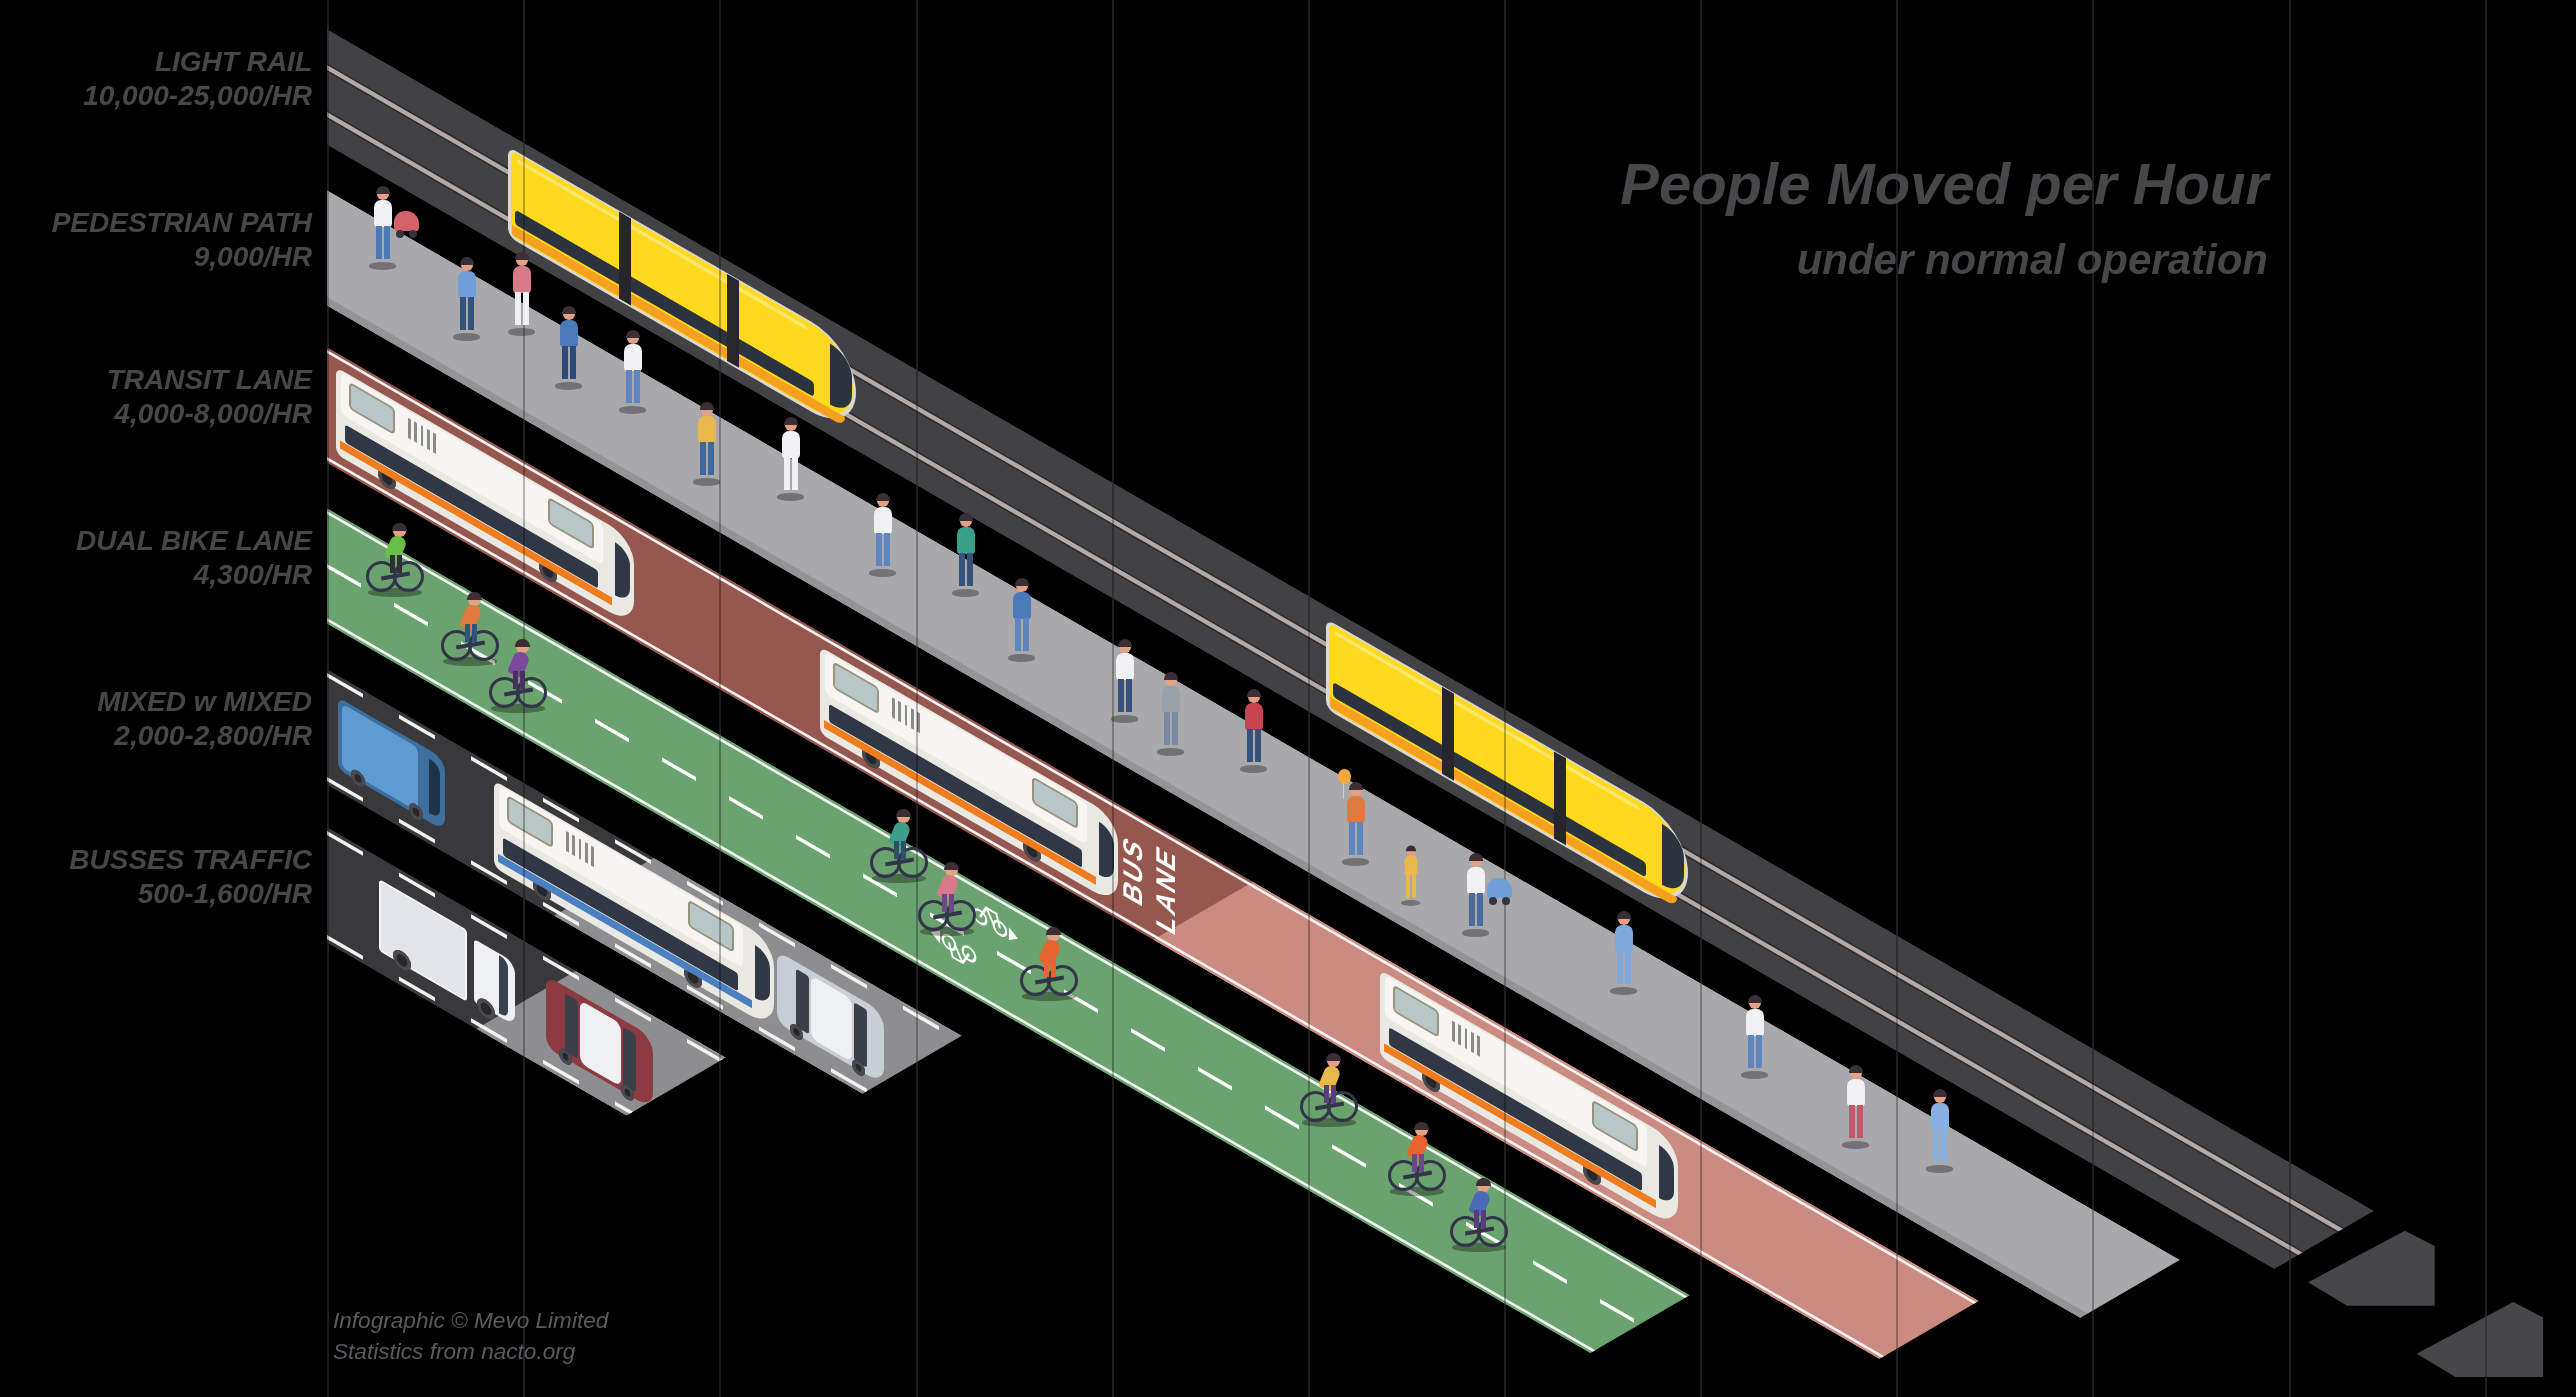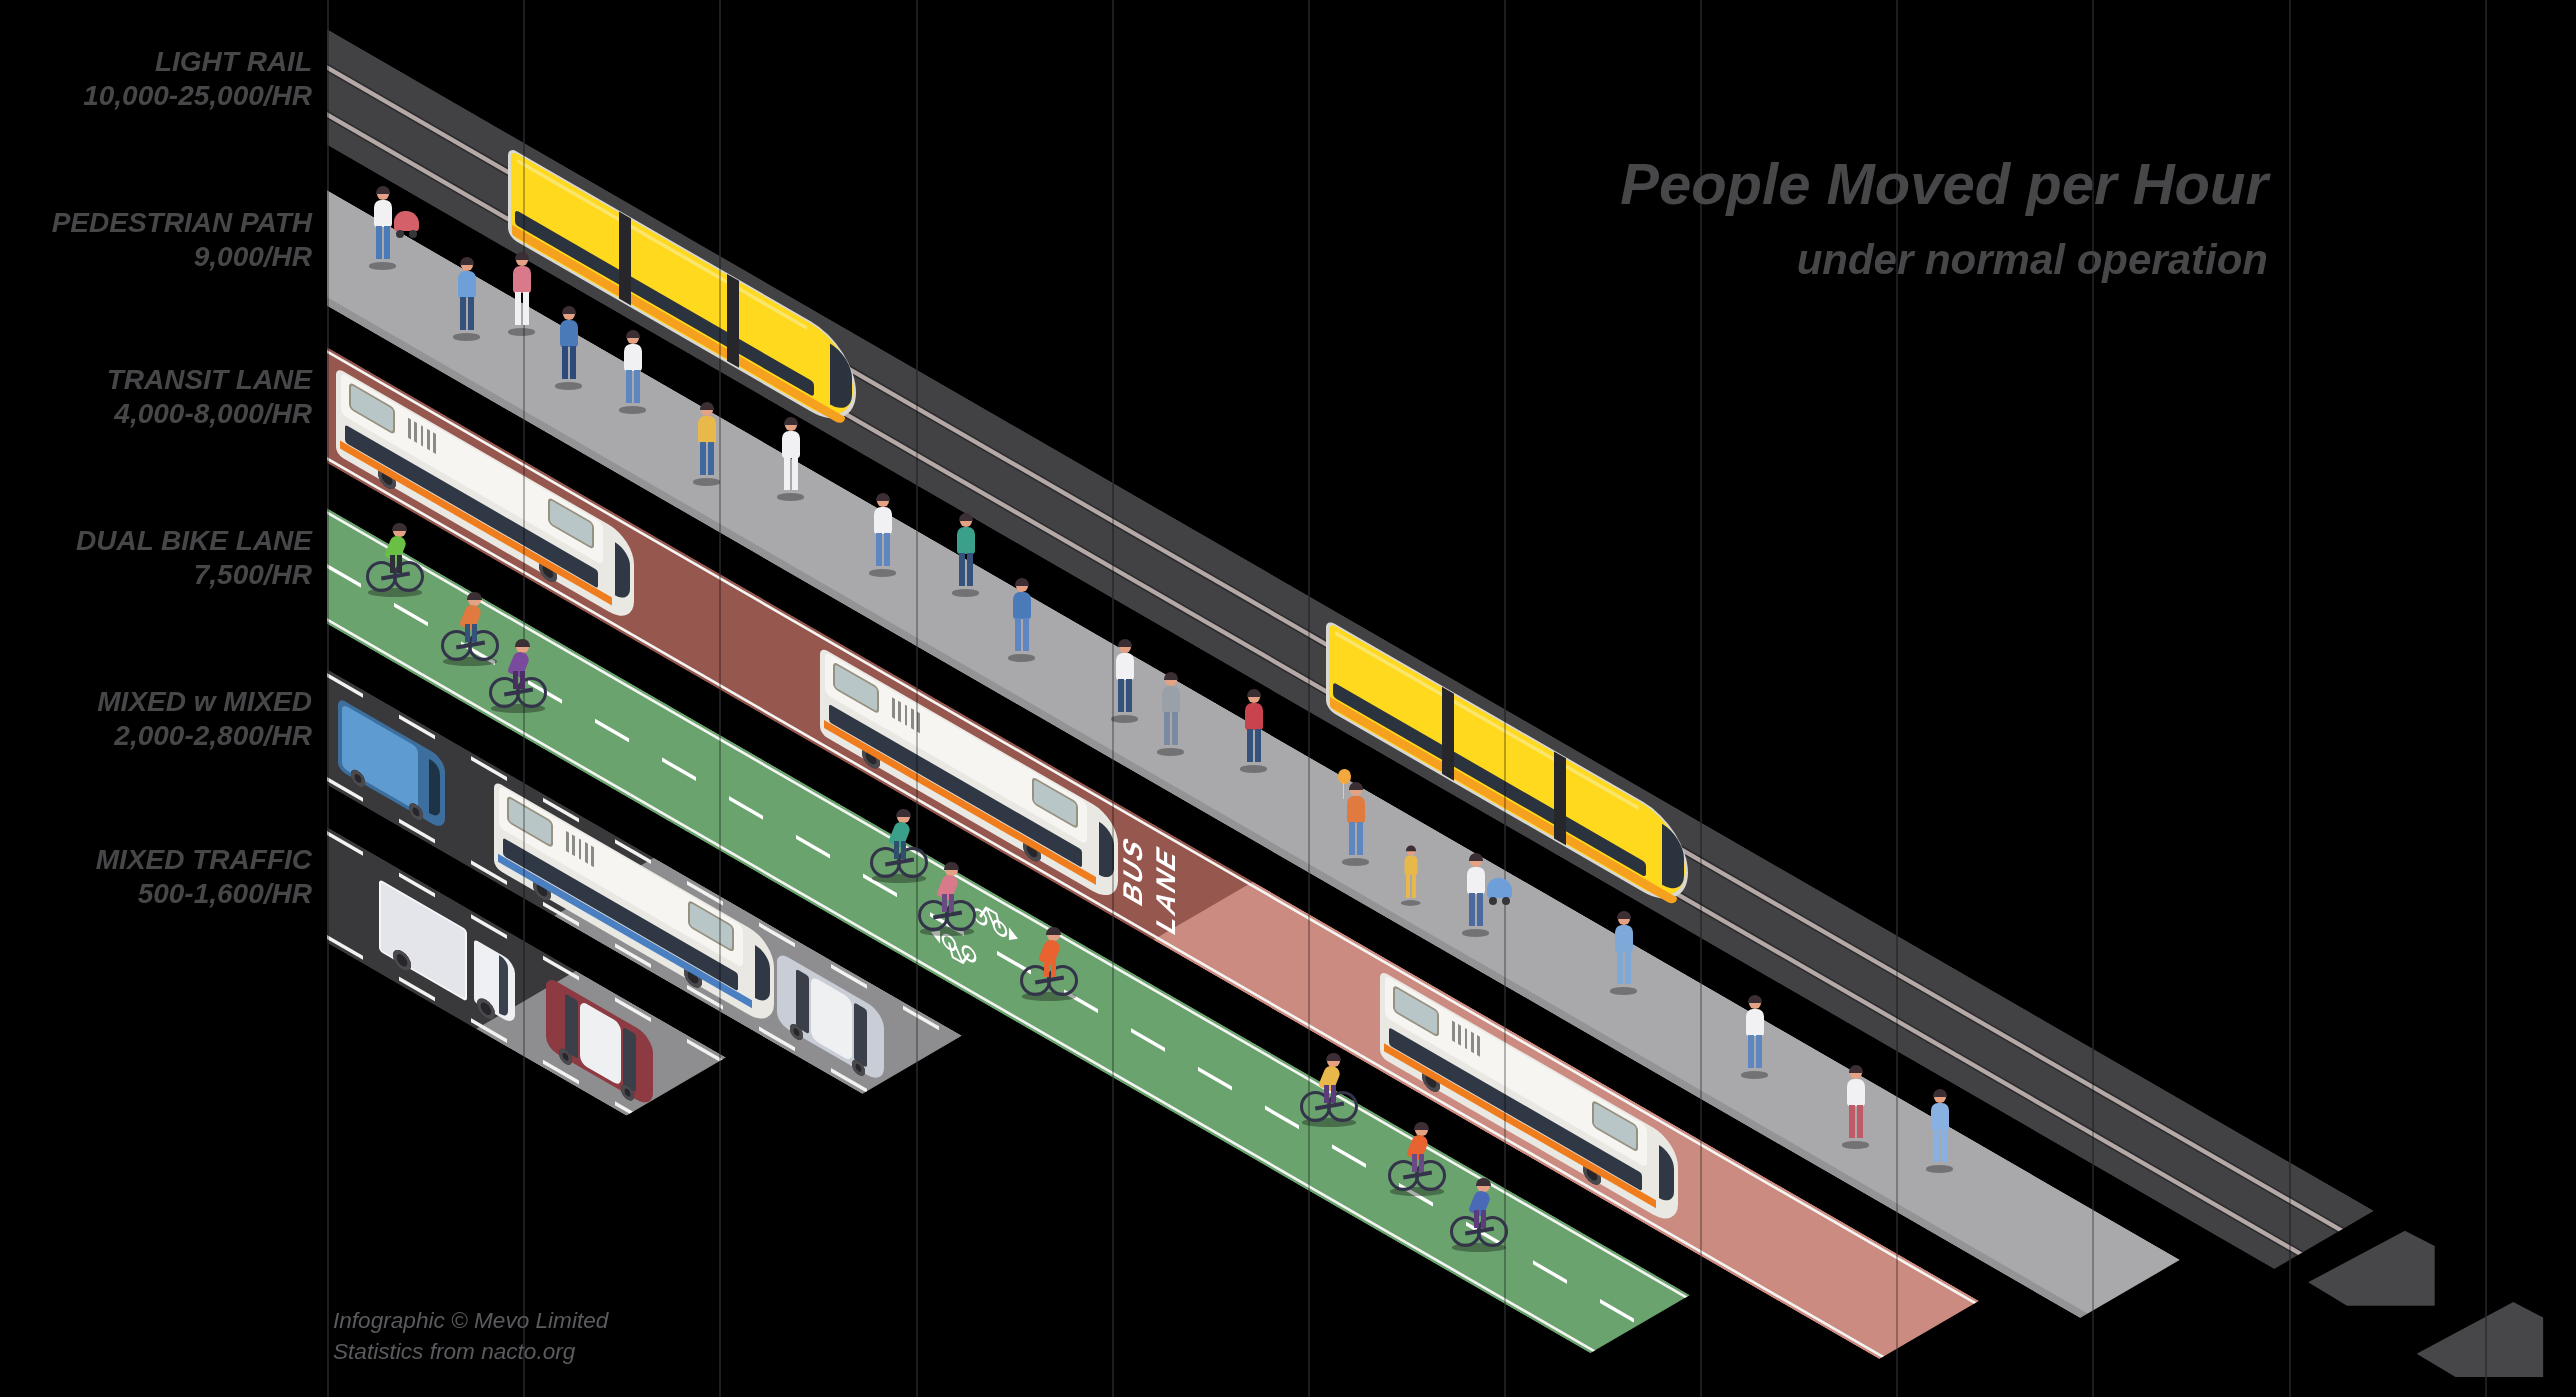--- a/index.html
+++ b/index.html
@@ -92,28 +92,28 @@
   <div class="lane-label" style="top:206px">
     <div>PEDESTRIAN PATH</div>
     <div>9,000/HR</div>
   </div>
   <div class="lane-label" style="top:363px">
     <div>TRANSIT LANE</div>
     <div>4,000-8,000/HR</div>
   </div>
   <div class="lane-label" style="top:524px">
     <div>DUAL BIKE LANE</div>
-    <div>7,500/HR</div>
+    <div>4,300/HR</div>
   </div>
   <div class="lane-label" style="top:685px">
     <div>MIXED w MIXED</div>
     <div>2,000-2,800/HR</div>
   </div>
   <div class="lane-label" style="top:843px">
-    <div>MIXED TRAFFIC</div>
+    <div>BUSSES TRAFFIC</div>
     <div>500-1,600/HR</div>
   </div>
 
   <div class="title-block">
     <div class="title-heading">People Moved per Hour</div>
     <div class="title-gap"></div>
     <div class="title-sub">under normal operation</div>
   </div>
 
   <div class="credits">

